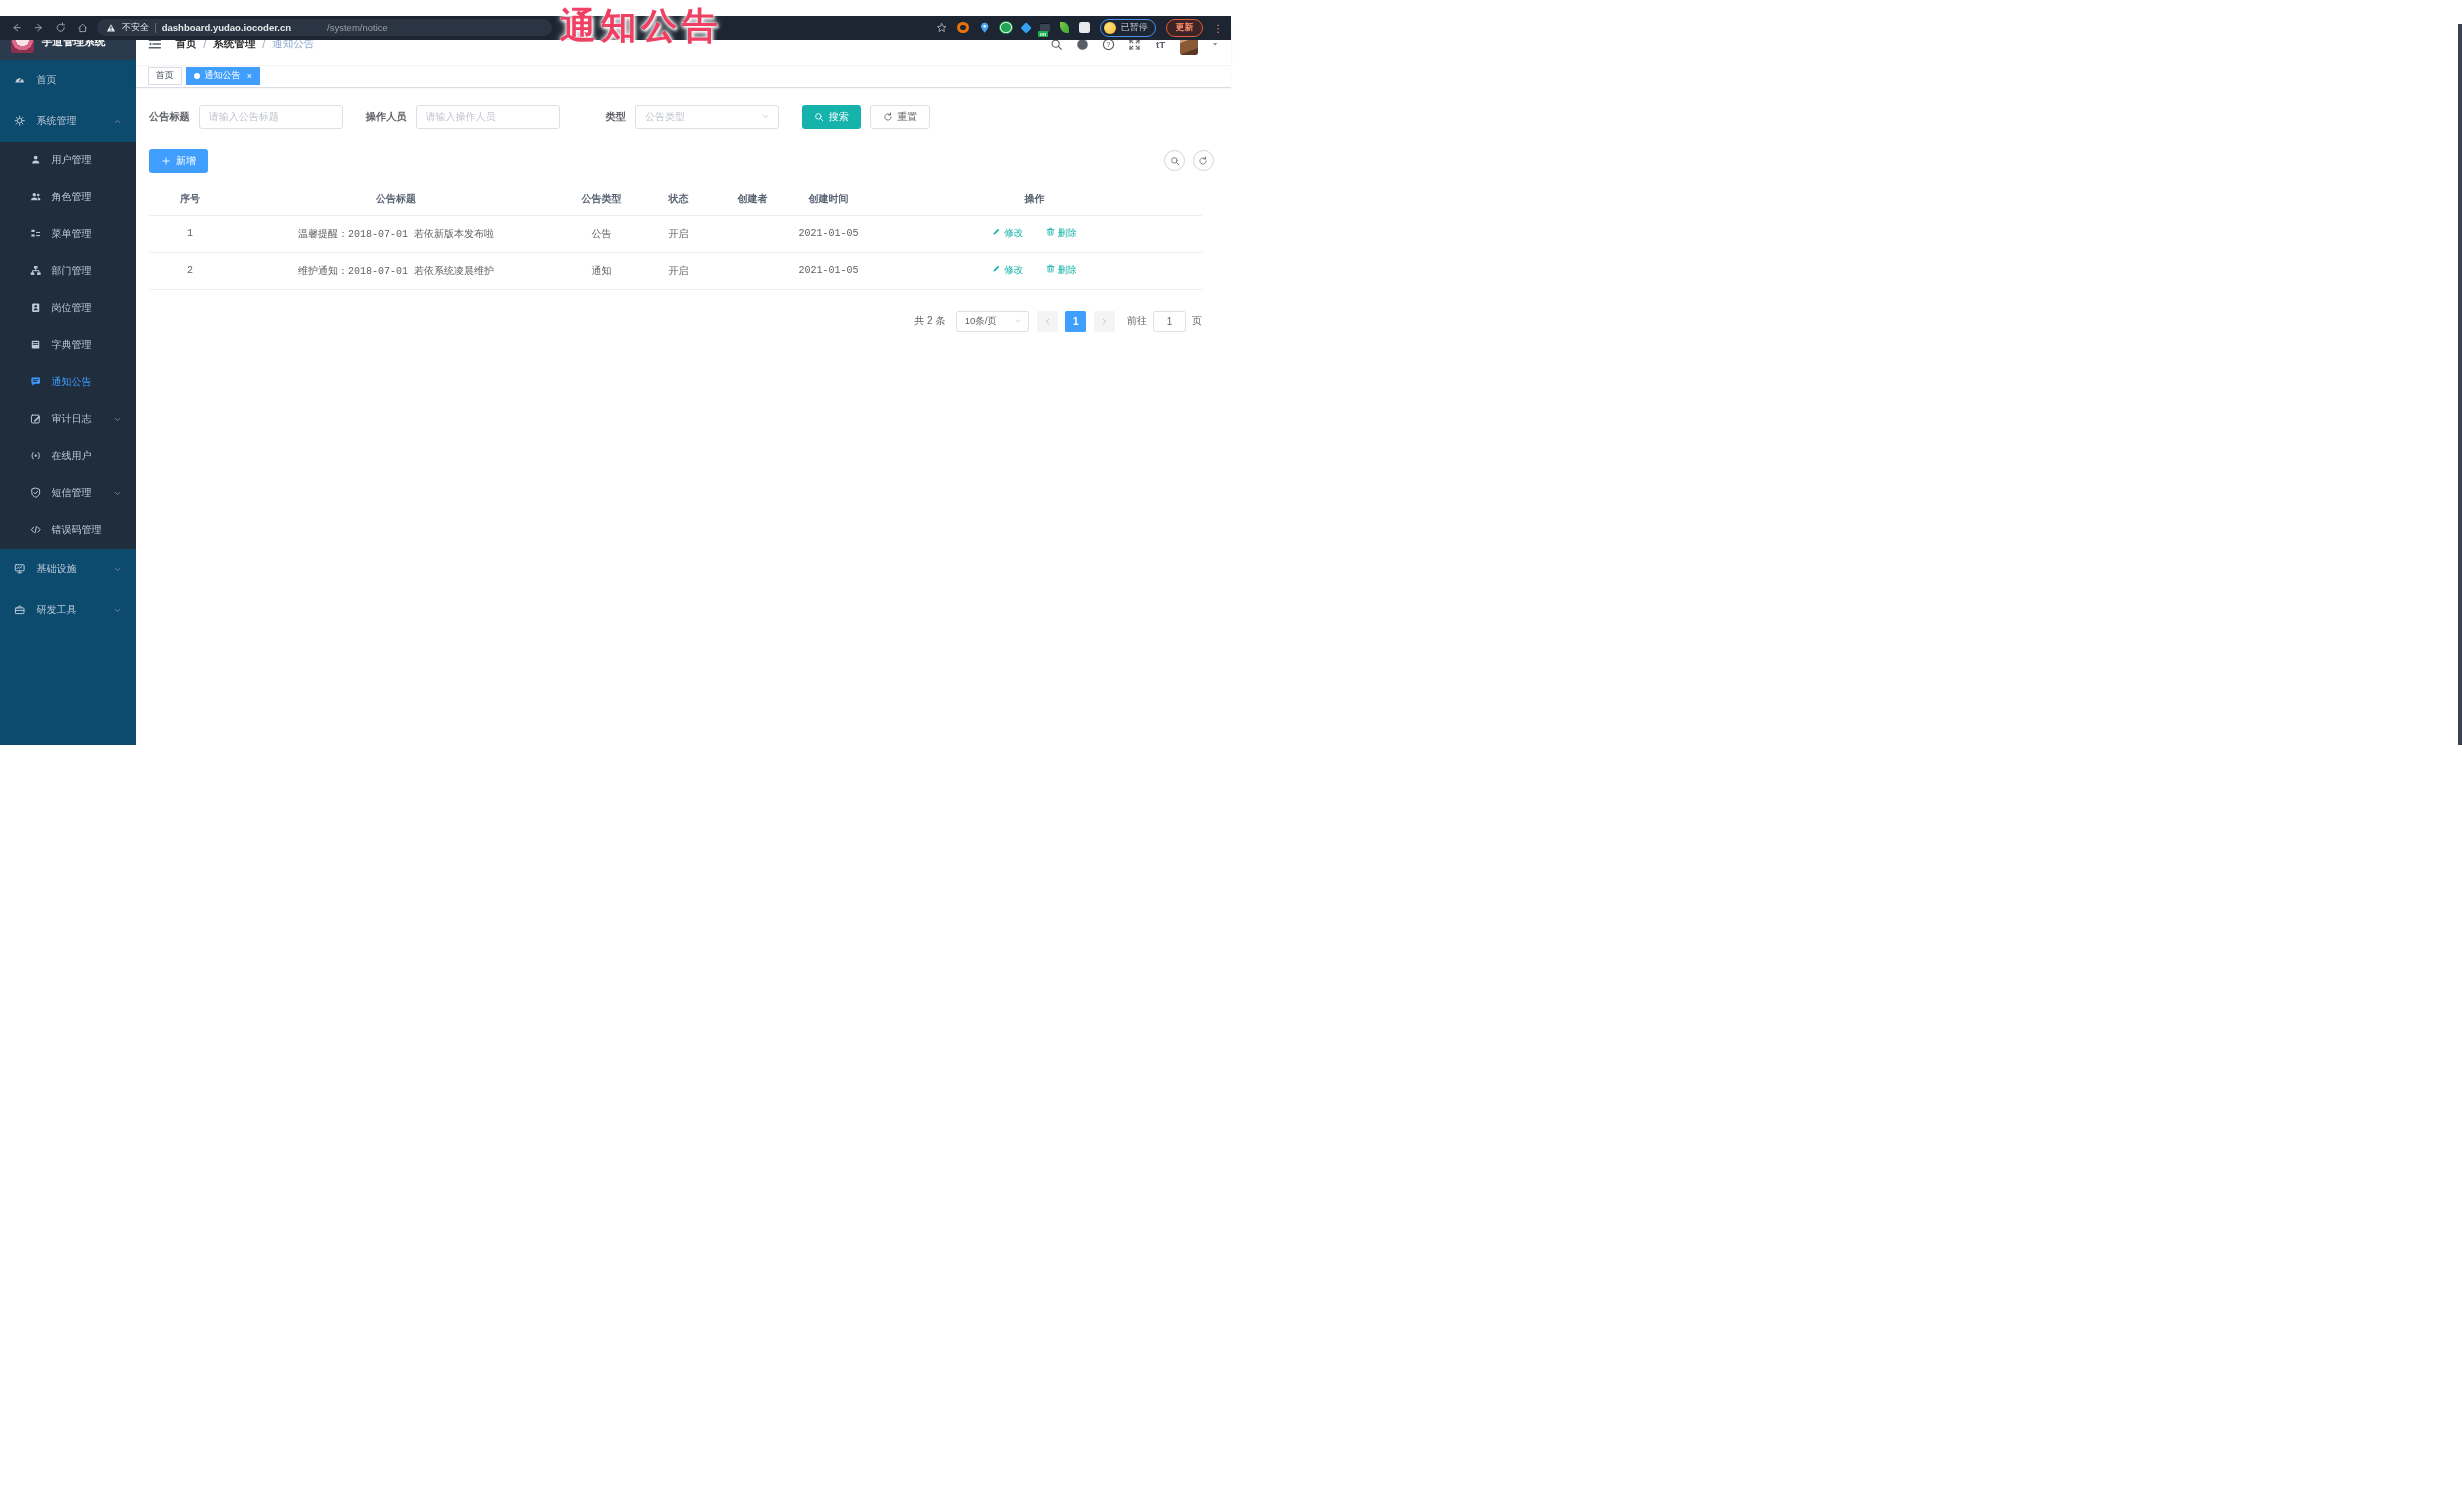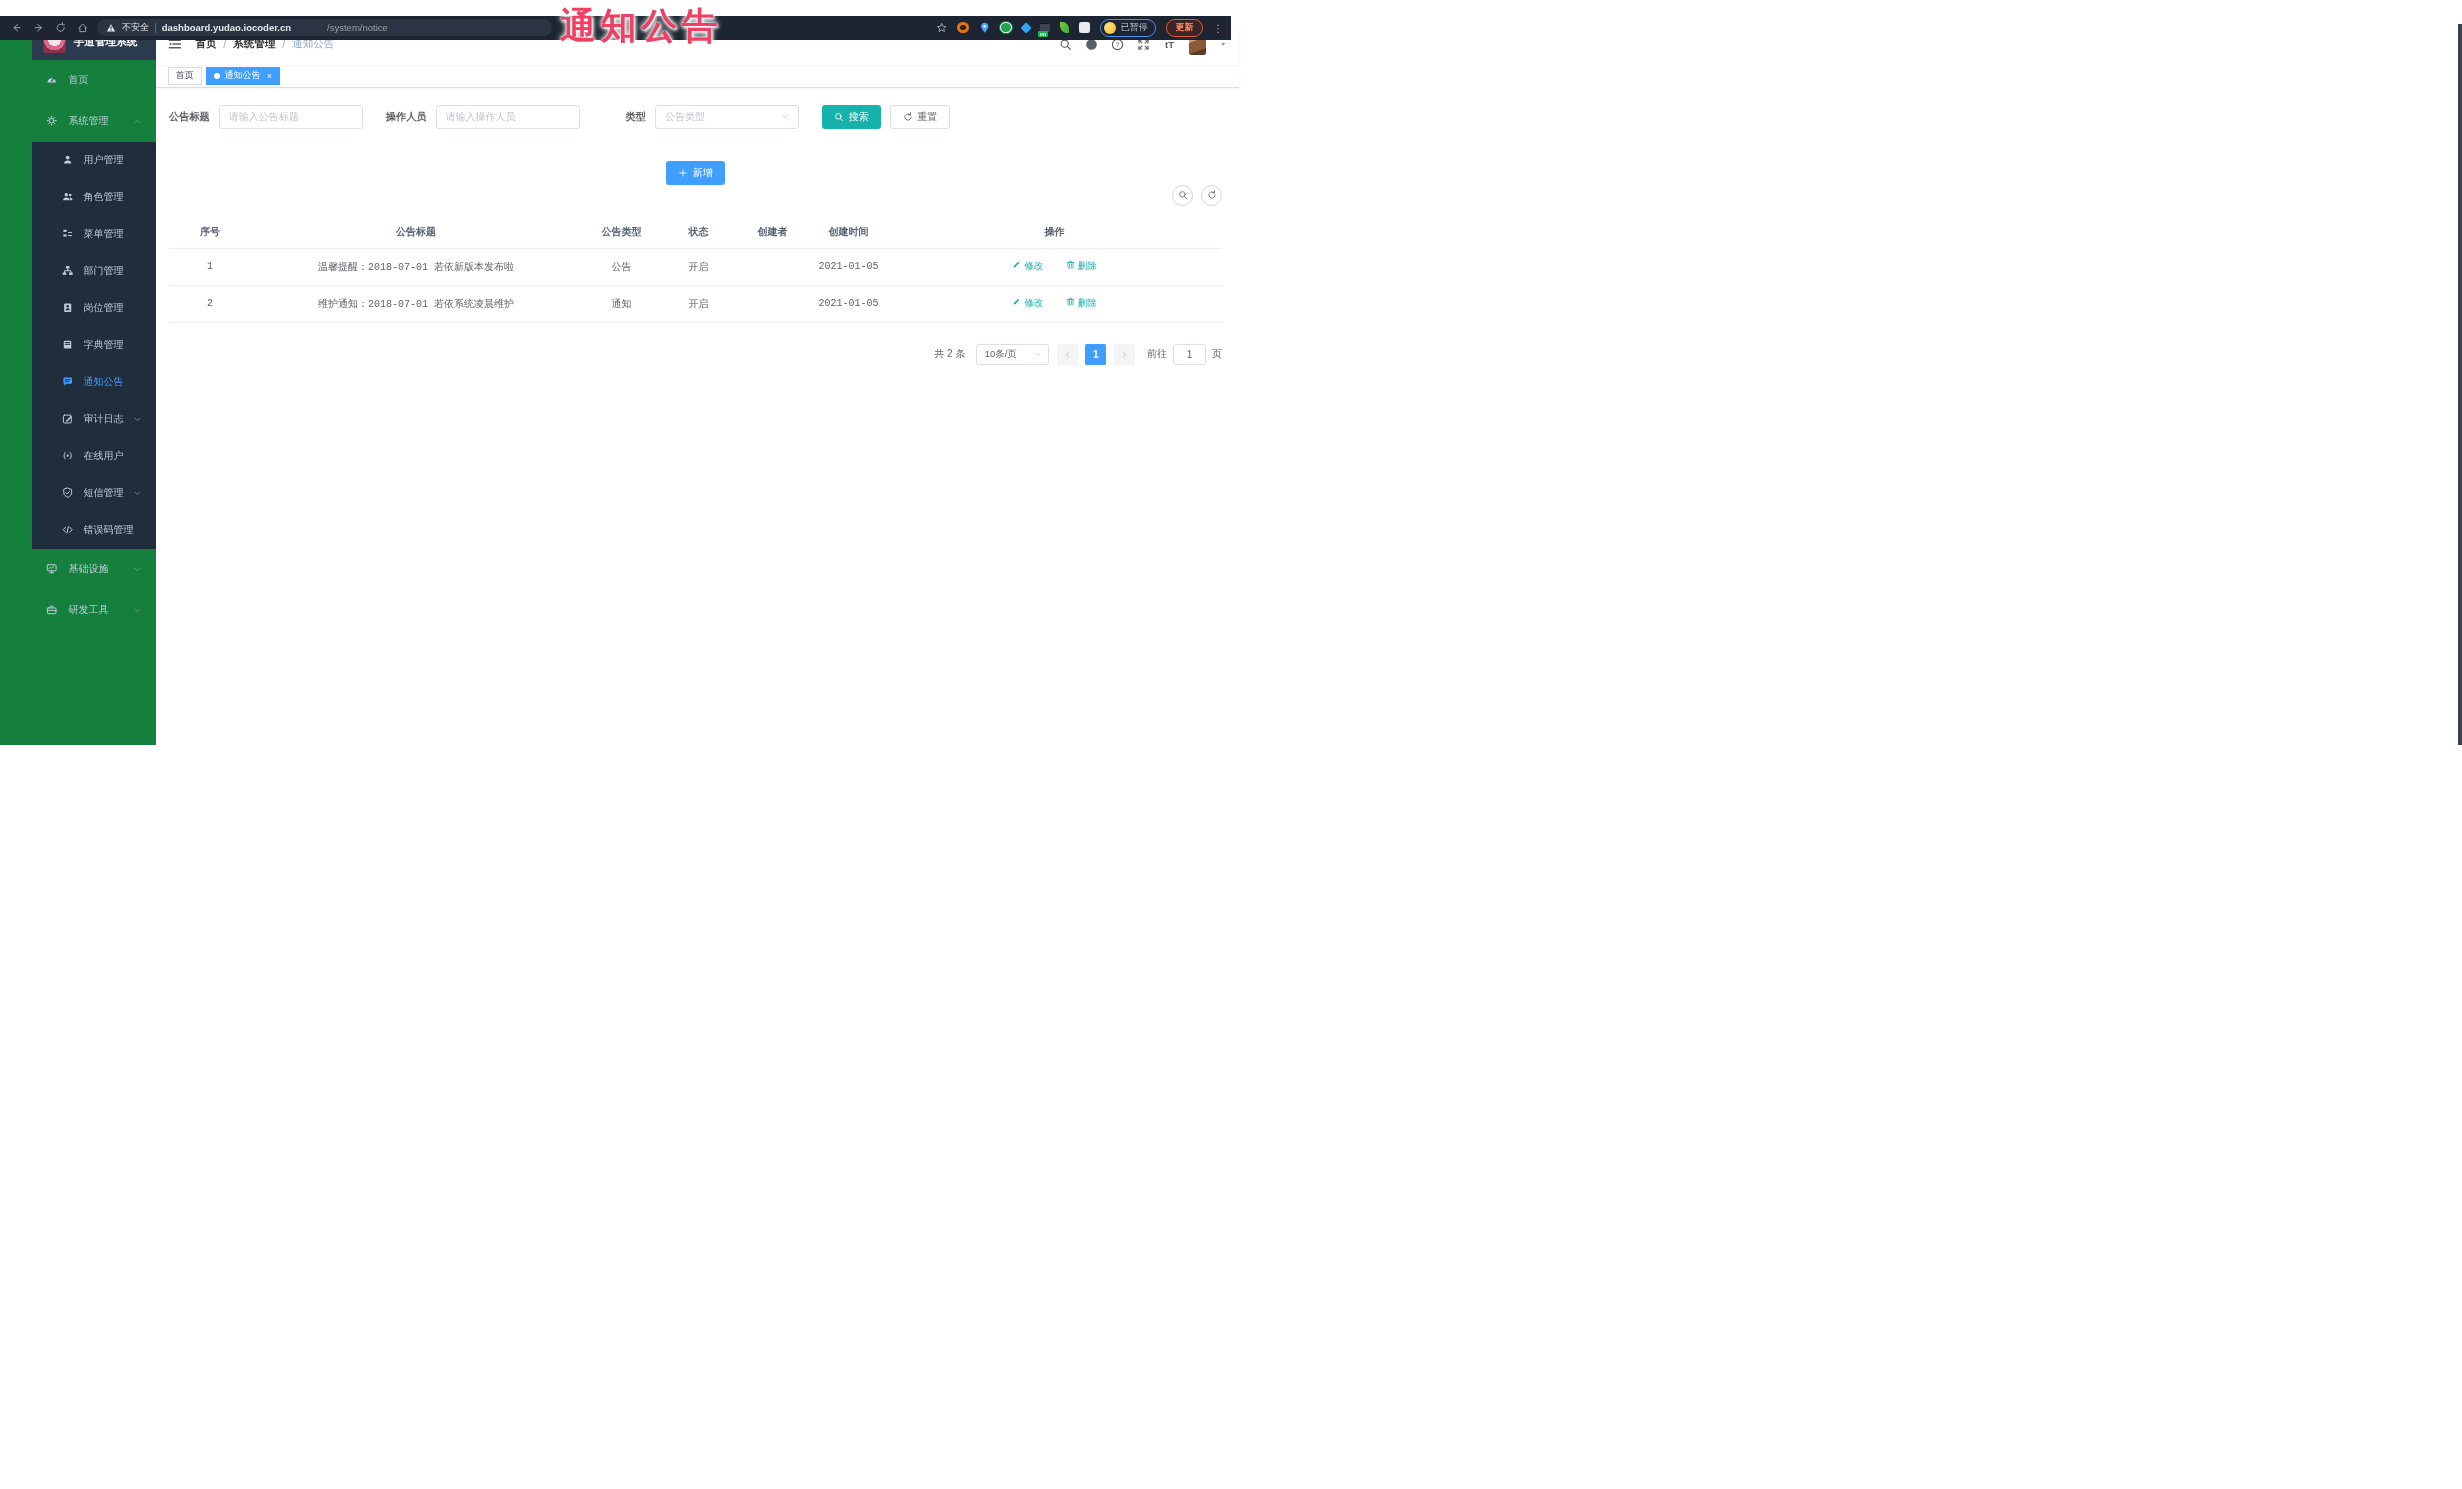--- a/index.html
+++ b/index.html
@@ -36,21 +36,21 @@
     height:18px; padding:0 7.6px 0 3px; }
   .emoji-face { width:12px; height:12px; border-radius:50%;
     background:radial-gradient(circle at 35% 35%,#ffe27a,#f7b733); }
   .paused-label { color:#c3c9d4; font-size:9px; }
   .update-btn { border:1.5px solid #e05b3a; background:#3b2326; color:#ff8a65; font-size:9px; font-weight:bold;
     border-radius:10px; height:18px; display:flex; align-items:center; padding:0 8.3px; }
   .dots { color:#ff8a65; font-size:10.6px; letter-spacing:0; }
 
   
   .app { position:absolute; top:23.5px; left:0; width:1231px; height:721px; display:flex; }
-  .sidebar { width:156px; background:#15803d; color:#bfcbd9; flex:none; position:relative;padding-left:32px; }
+  .sidebar { width:136px; background:#0c4a6e; color:#bfcbd9; flex:none; position:relative; }
   .logo-row { height:36px; display:flex; align-items:center; gap:7.6px; padding-left:10.6px; background:#2b3a4d; }
   .logo-img { width:23.5px; height:23.5px; border-radius:3px;
     background:radial-gradient(circle at 50% 42%,#f7e3e9 0 36%,#d96a8a 37% 60%,#8c3050 61%); }
   .logo-title { color:#fff; font-size:10.6px; font-weight:bold; }
   .menu { font-size:10px; }
   .m-item { height:41px; display:flex; align-items:center; gap:10.6px; padding-left:14.4px; cursor:pointer; position:relative; }
   .m-item .ic { width:11.4px; height:11.4px; }
   .sub { background:#1f2d3d; }
   .s-item { height:37px; display:flex; align-items:center; gap:10px; padding-left:30px; cursor:pointer; }
   .s-item .ic { width:11.4px; height:11.4px; }
@@ -91,21 +91,21 @@
     display:flex; align-items:center; justify-content:space-between; color:#c0c4cc; font-size:10px; cursor:pointer; }
   .f-select .ic { width:9px; height:9px; color:#c0c4cc; }
   .btn { height:24px; border-radius:3px; display:inline-flex; align-items:center; gap:4.6px; font-size:10px;
     padding:0 11.4px; cursor:pointer; border:0.8px solid transparent; }
   .btn .ic { width:10px; height:10px; }
   .btn-search { background:#16b3ac; color:#fff; }
   .btn-reset { background:#fff; border-color:#dcdfe6; color:#606266; }
   .btn-add { background:#409eff; color:#fff; } .gap30 { width:23px; } .gap12 { width:9px; }
 
   
-  .toolbar { margin-top:32px; display:flex; align-items:center;flex-direction:column; }
+  .toolbar { margin-top:20px; display:flex; align-items:center; }
   .tool-right { margin-left:auto; display:flex; gap:7.6px; }
   .circle-btn { width:21px; height:21px; border-radius:50%; border:0.8px solid #d3d4d6; background:#fff;
     color:#6a6e76; display:flex; align-items:center; justify-content:center; cursor:pointer; }
   .circle-btn .ic { width:10px; height:10px; }
 
   
   table.grid { margin-top:10.6px; width:1053px; border-collapse:collapse; table-layout:fixed; font-size:10px;font-family:Liberation Mono, monospace; }
   table.grid th { color:#5a6474; font-weight:bold; height:32px; border-bottom:0.8px solid #ebeef5; text-align:center; }
   table.grid td { color:#606266; height:37px; border-bottom:0.8px solid #ebeef5; text-align:center; }
   .op-link { color:#17b3ab; cursor:pointer; display:inline-flex; align-items:flex-start; gap:3px; font-size:9.5px; }

